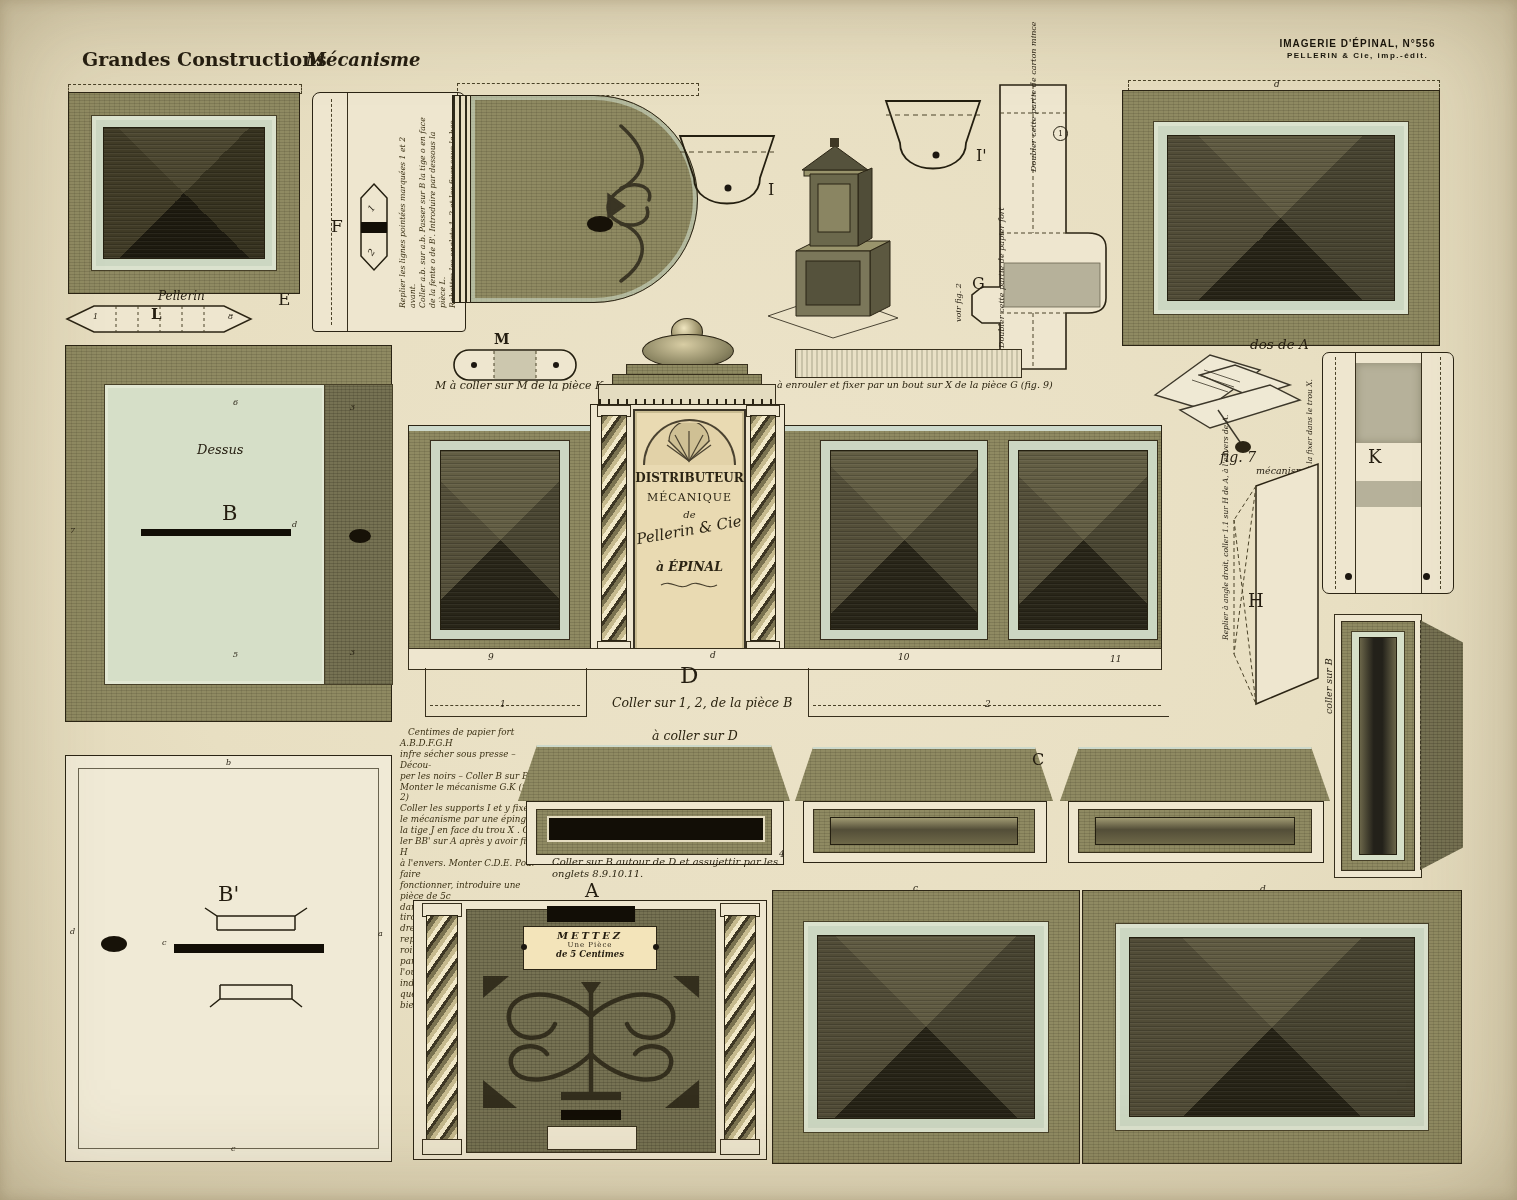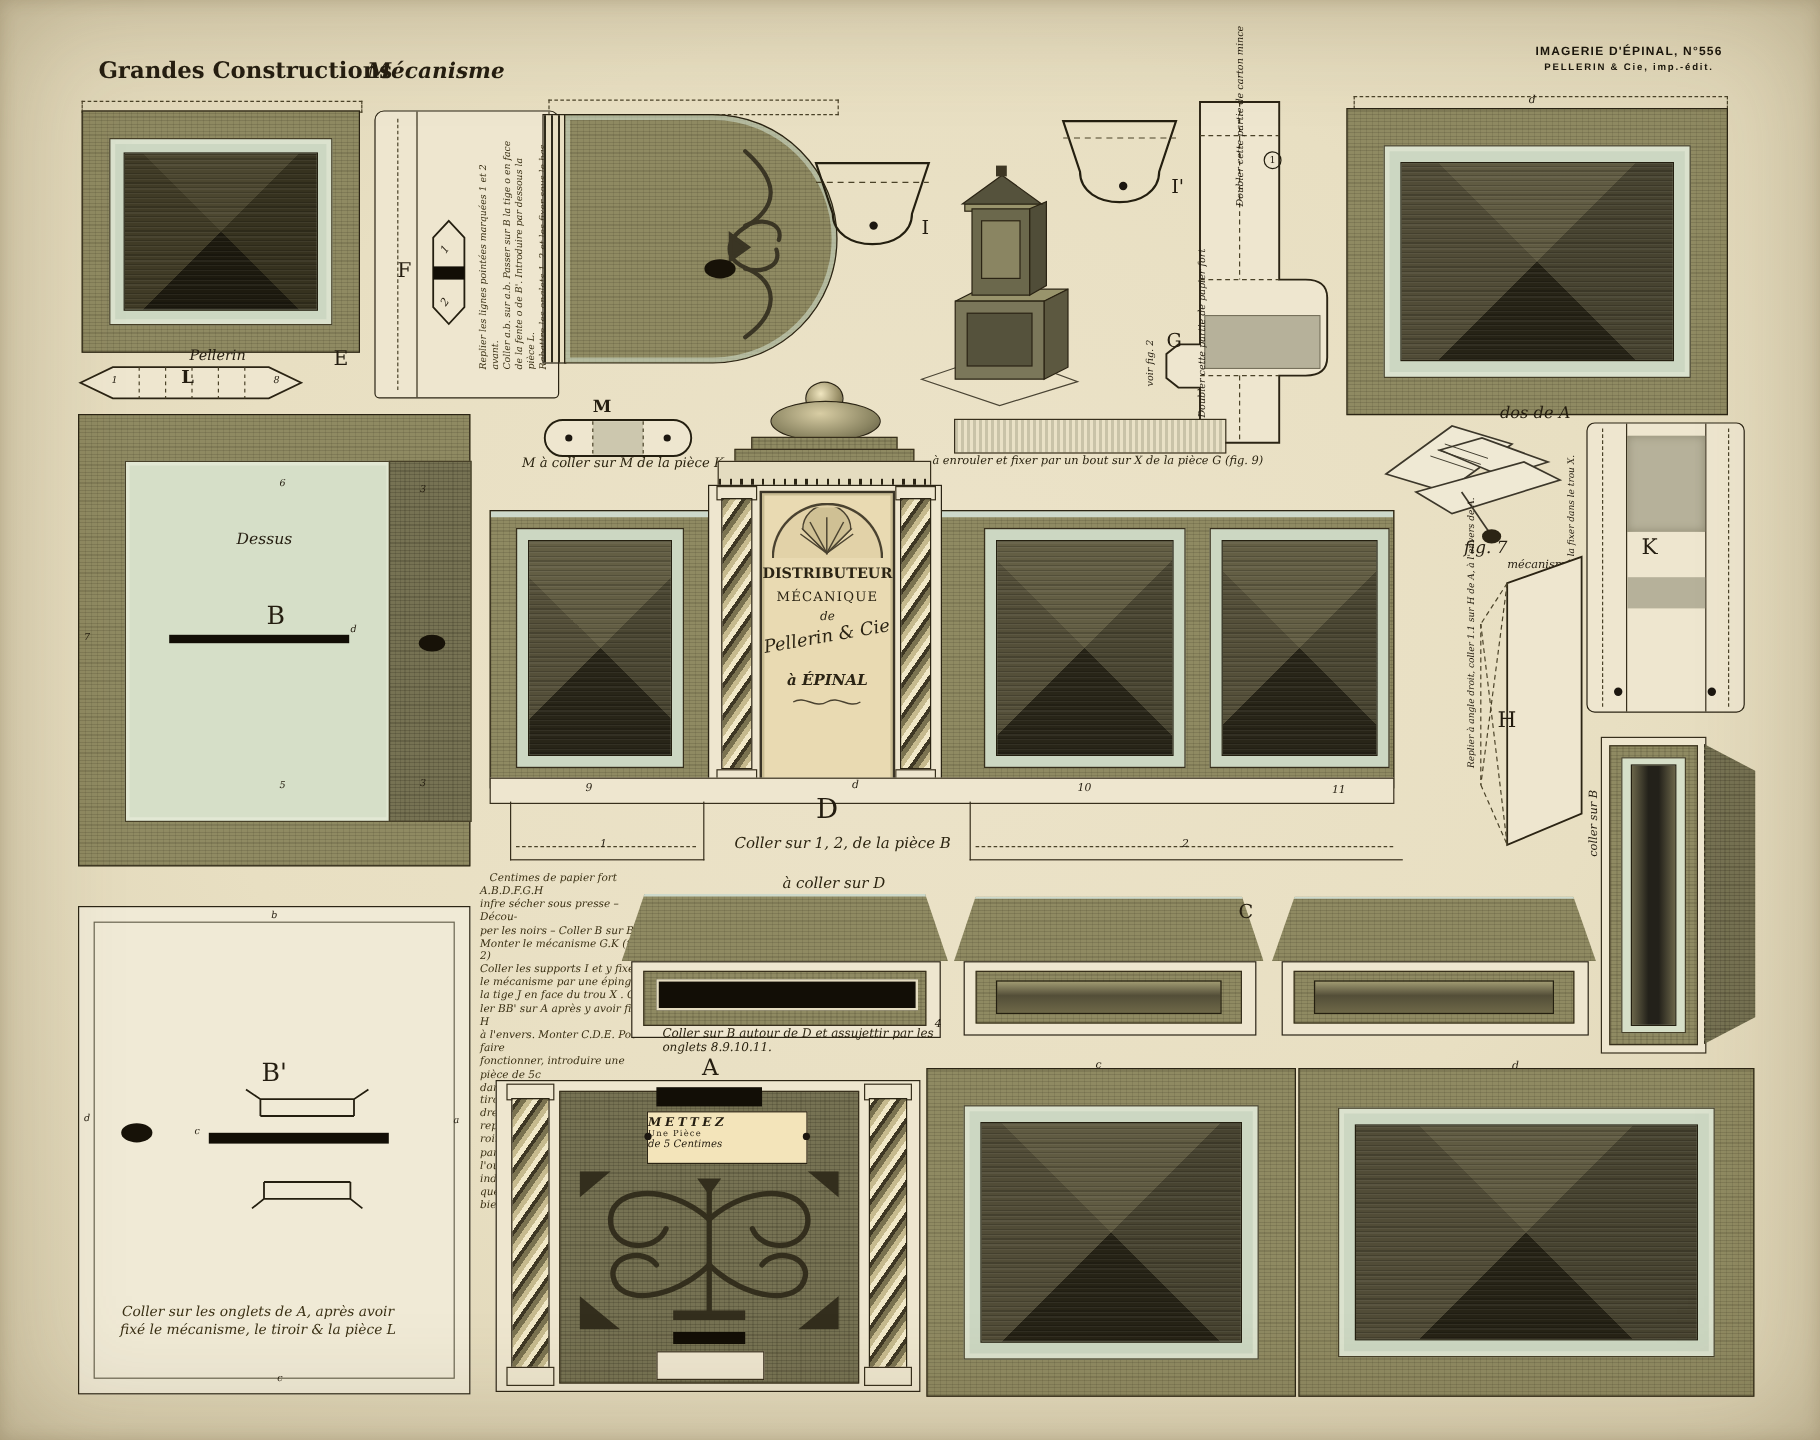--- a/index.html
+++ b/index.html
@@ -394,42 +394,38 @@
     <svg width="100" height="30" style="position:absolute;left:140px;top:225px">
       <path d="M4,26 L14,18 H86 L96,26 M14,18 V4 M86,18 V4 M14,4 H86" fill="none" stroke="#241f10" stroke-width="1.5"></path>
     </svg>
   </div>
   <div class="lbl" style="left:218px;top:884px;font-size:21px">B'</div>
   <div class="lbl it" style="left:226px;top:759px;font-size:8px">b</div>
   <div class="lbl it" style="left:70px;top:928px;font-size:8px">d</div>
   <div class="lbl it" style="left:378px;top:930px;font-size:8px">a</div>
   <div class="lbl it" style="left:231px;top:1145px;font-size:8px">c</div>
   <div class="lbl it" style="left:162px;top:939px;font-size:8px">c</div>
-  <div class="abs" style="left:85px;top:1086px;width:260px;text-align:center;font-style:italic;font-size:11.5px;line-height:15px;color:#3a3014">
-    <div>Coller sur les onglets de A, après avoir</div>
-    <div>fixé le mécanisme, le tiroir &amp; la pièce L</div>
-  </div>
 
   <div class="lbl" style="left:585px;top:881px;font-size:19px">A</div>
   <div class="abs" style="left:405px;top:880px;width:368px;height:285px">
     <div class="abs paper ol" style="left:8px;top:20px;width:352px;height:258px">
       <div class="abs paper ol1" style="left:8px;top:2px;width:38px;height:12px"></div>
       <div class="abs twist" style="left:12px;top:14px;width:30px;height:224px"></div>
       <div class="abs paper ol1" style="left:8px;top:238px;width:38px;height:14px"></div>
       <div class="abs paper ol1" style="left:306px;top:2px;width:38px;height:12px"></div>
       <div class="abs twist" style="left:310px;top:14px;width:30px;height:224px"></div>
       <div class="abs paper ol1" style="left:306px;top:238px;width:38px;height:14px"></div>
       <div class="abs olvd ol1" style="left:52px;top:8px;width:248px;height:242px">
         <div class="slotbar" style="left:80px;top:-4px;width:88px;height:16px"></div>
-        <div class="abs" style="left:72px;top:16px;width:132px;height:42px;background:#f3e4ba;border:1.5px solid #2b2414;">
+        <div class="abs" style="left:56px;top:16px;width:132px;height:42px;background:#f3e4ba;border:1.5px solid #2b2414;text-align:center">
           <div class="dot" style="left:-3px;top:17px;width:6px;height:6px"></div>
           <div class="dot" style="right:-3px;top:17px;width:6px;height:6px"></div>
           <div style="font-size:10px;font-weight:bold;letter-spacing:3px;font-style:italic;margin-top:3px">METTEZ</div>
           <div style="font-size:7px;letter-spacing:1px">Une Pièce</div>
-          <div style="font-size:8.5px;font-weight:normal;font-style:italic">de 5 Centimes</div>
+          <div style="font-size:8.5px;font-weight:bold;font-style:italic">de 5 Centimes</div>
         </div>
         <svg width="216" height="132" style="position:absolute;left:16px;top:66px">
           <g stroke="#332e1d" fill="none" stroke-width="4.5" stroke-linecap="round">
             <path d="M108,12 V118"></path>
             <path d="M108,40 C72,8 22,14 26,44 C29,66 64,68 72,48"></path>
             <path d="M108,40 C144,8 194,14 190,44 C187,66 152,68 144,48"></path>
             <path d="M108,78 C78,108 32,112 28,88 C25,70 54,64 64,78"></path>
             <path d="M108,78 C138,108 184,112 188,88 C191,70 162,64 152,78"></path>
           </g>
           <path d="M98,6 h20 l-10,14 z" fill="#332e1d"></path>

